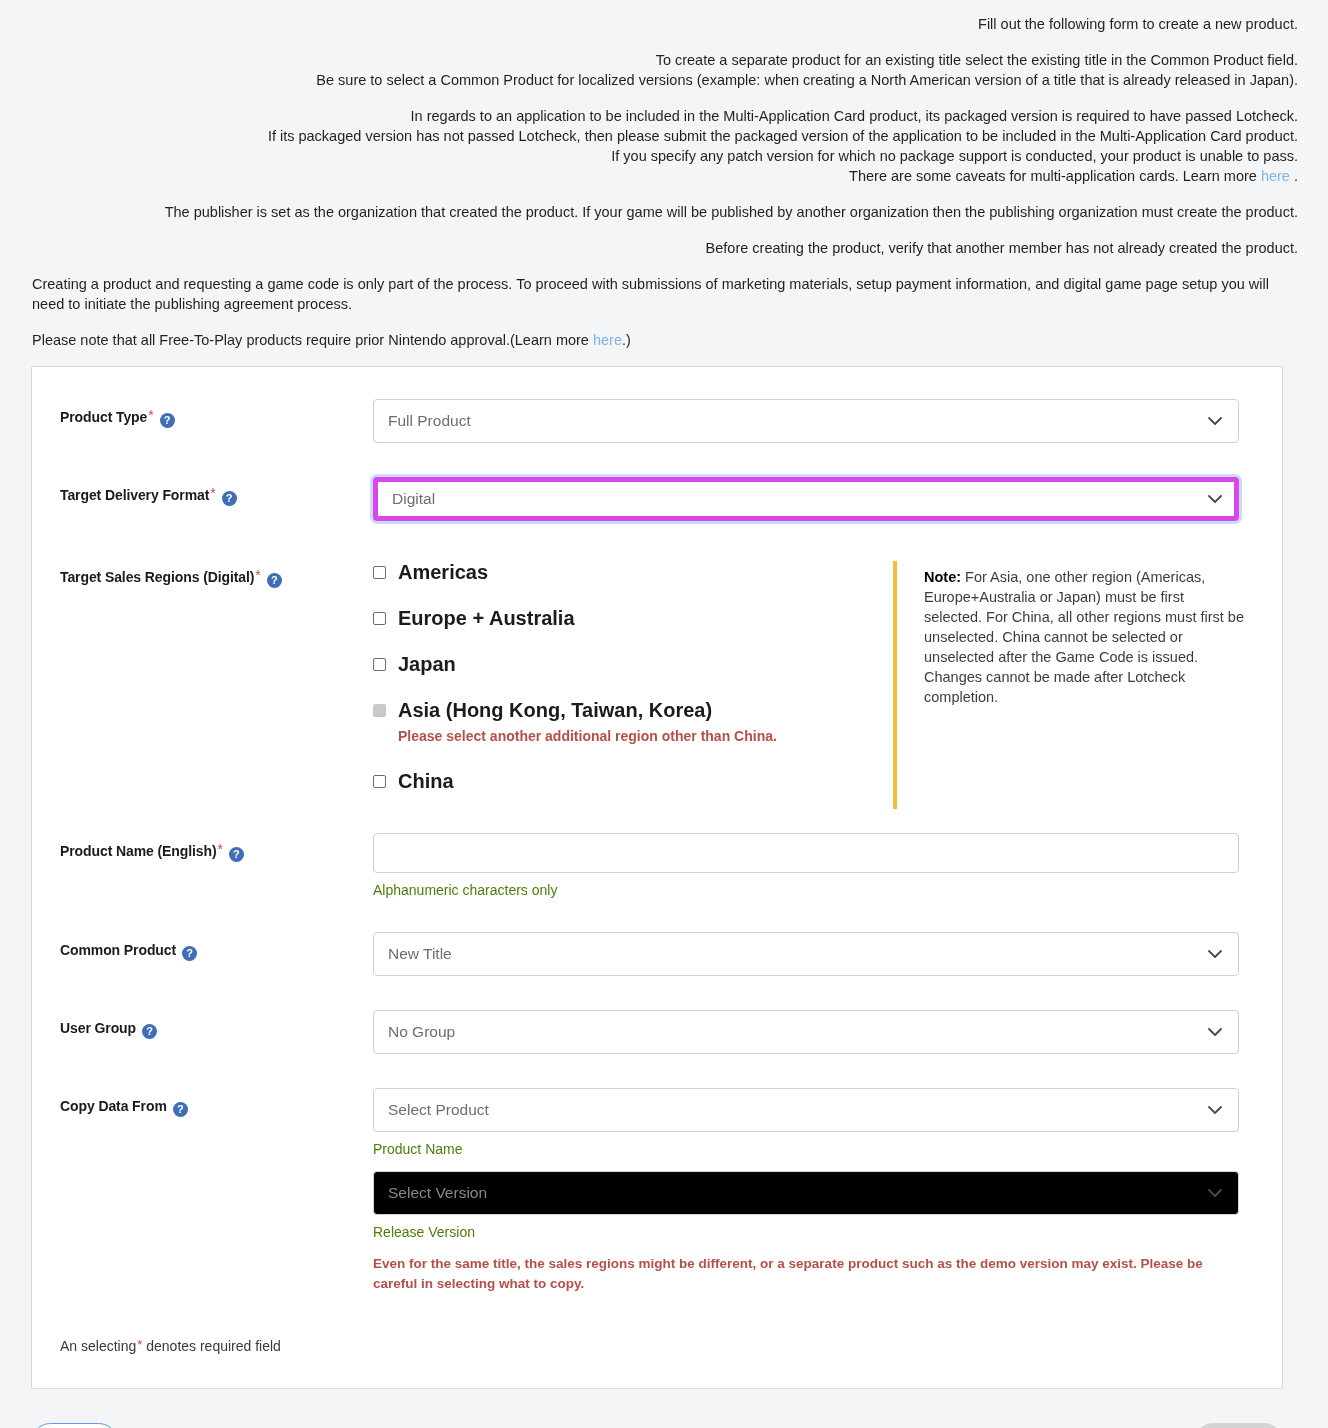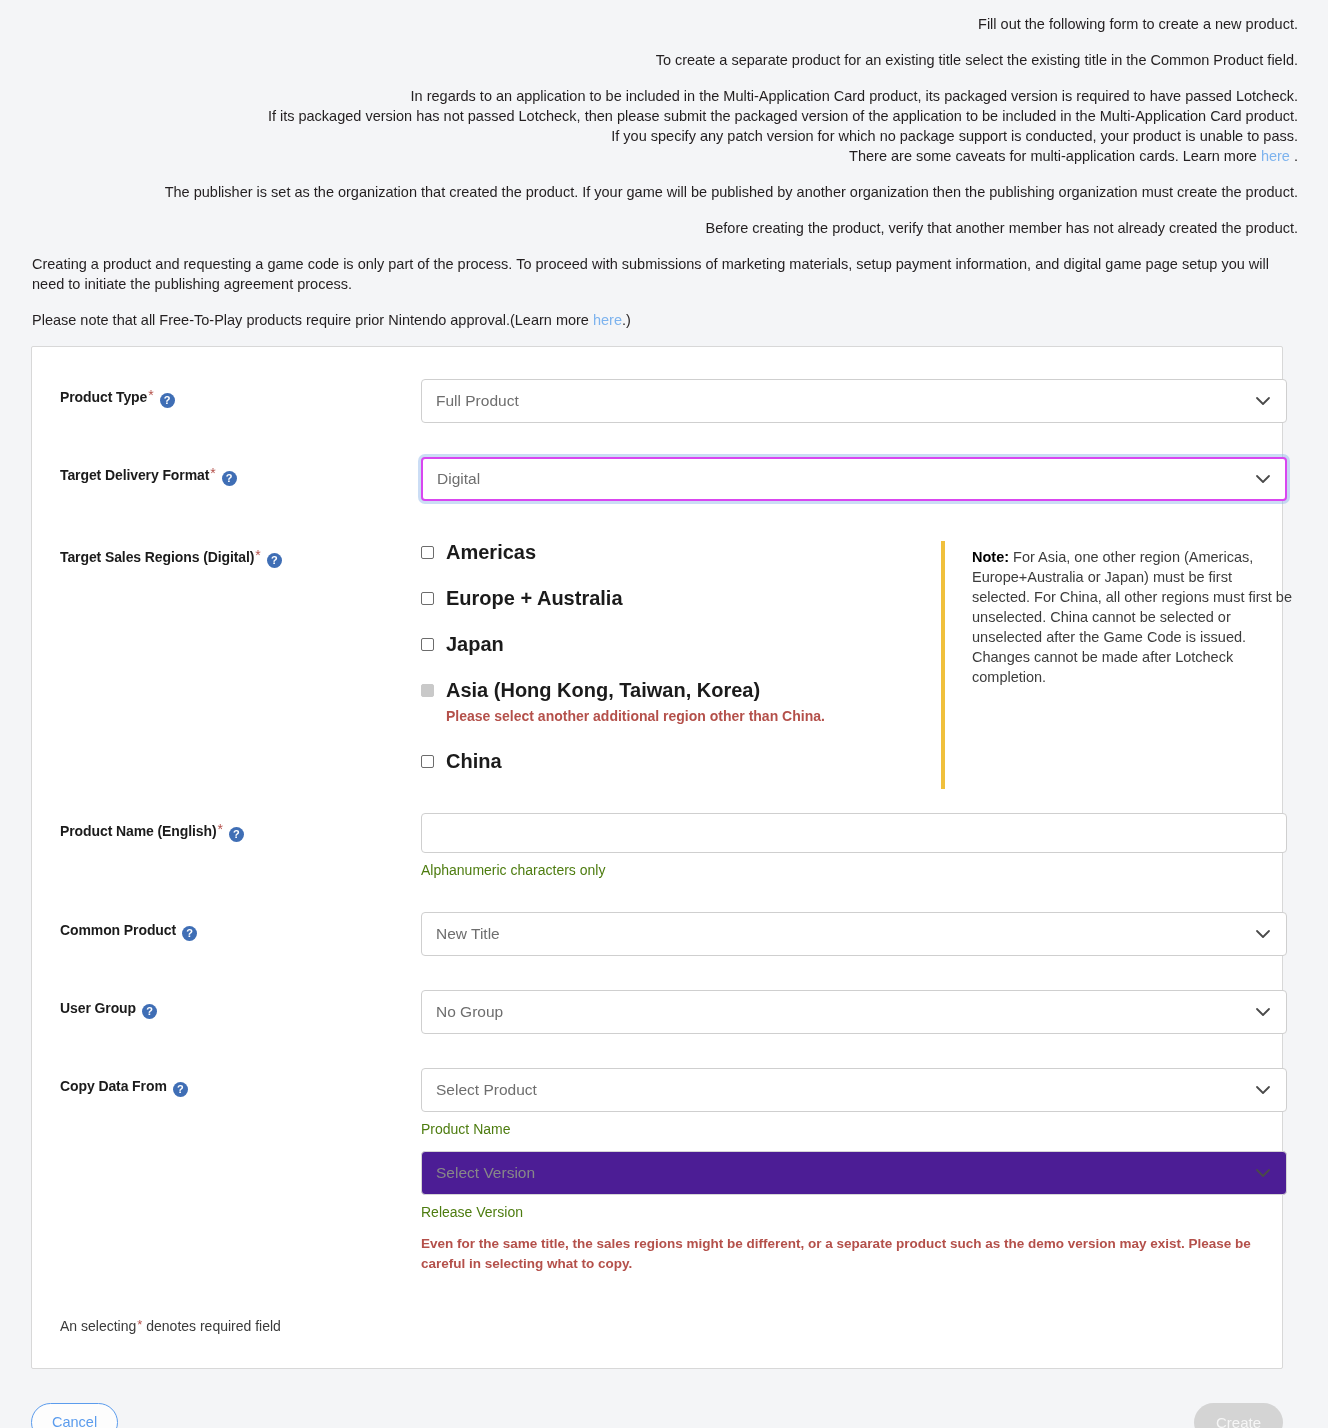--- a/index.html
+++ b/index.html
@@ -57,21 +57,20 @@
     color: #1b1b1b;
     letter-spacing: -0.1px;
     line-height: 18px;
   }
   .label-col.tight { padding-top: 7px; }
 
   .field-col {
     flex: 1 1 auto;
     min-width: 0;
     position: relative;
-    margin-left: 48px;
   }
 
   .req {
     color: #b4504a;
     font-weight: normal;
     font-size: 14px;
     position: relative;
     top: -2px;
     margin-left: 1px;
   }
@@ -101,25 +100,25 @@
     border-radius: 4px;
     background: #ffffff;
     display: flex;
     align-items: center;
     padding: 0 14px;
     font-size: 15.5px;
     color: #6e6e6e;
     cursor: pointer;
   }
   .select-box.focused {
-    border: 2px solid #d946ef;
+    border: 5px solid #d946ef;
     box-shadow: 0 0 0 3px rgba(140,180,232,0.45);
   }
   .select-box.disabled {
-    background: #4c1d95;
+    background: #000000;
     color: #888888;
     border-color: #d5d5d5;
   }
   .chev {
     position: absolute;
     right: 14px;
     top: 50%;
     transform: translateY(-50%);
     pointer-events: none;
     width: 20px; height: 20px;
@@ -258,20 +257,21 @@
 </style>
 </head>
 <body>
 
 <div class="intro">
   <div class="para">
     <span class="line">Fill out the following form to create a new product.</span>
   </div>
   <div class="para">
     <span class="line">To create a separate product for an existing title select the existing title in the Common Product field.</span>
+    <span class="line">Be sure to select a Common Product for localized versions (example: when creating a North American version of a title that is already released in Japan).</span>
   </div>
   <div class="para">
     <span class="line">In regards to an application to be included in the Multi-Application Card product, its packaged version is required to have passed Lotcheck.</span>
     <span class="line">If its packaged version has not passed Lotcheck, then please submit the packaged version of the application to be included in the Multi-Application Card product.</span>
     <span class="line">If you specify any patch version for which no package support is conducted, your product is unable to pass.</span>
     <span class="line"><span>There are some caveats for multi-application cards. Learn more</span> <a class="link">here</a> <span>.</span></span>
   </div>
   <div class="para">
     <span class="line">The publisher is set as the organization that created the product. If your game will be published by another organization then the publishing organization must create the product.</span>
   </div>

